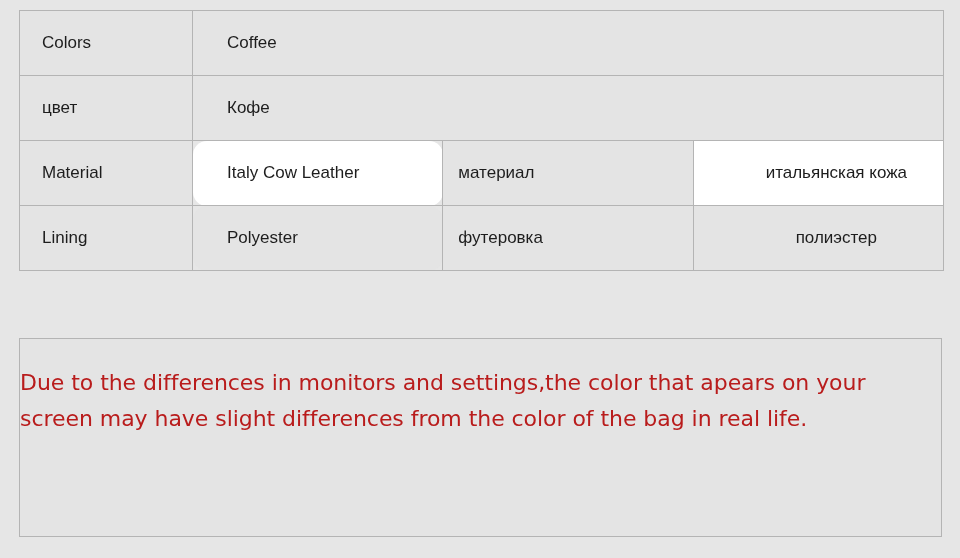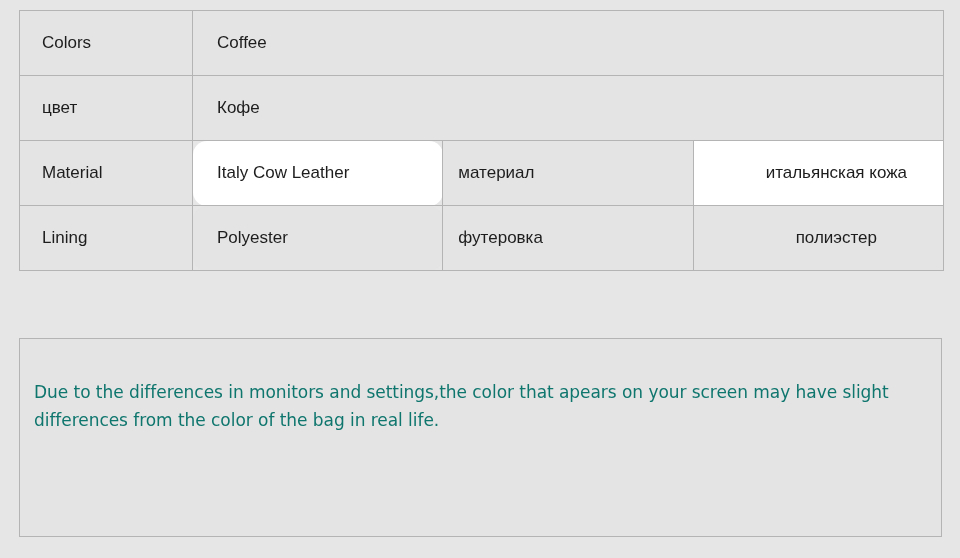--- a/index.html
+++ b/index.html
@@ -42,21 +42,21 @@
   }
   .spec-table td.white {
     background: #ffffff;
   }
   .col-label   { width: 150px; }
   .col-value   { width: 272px; border-radius: 14px; }
   .col-rulabel { width: 232px; }
   .col-ruvalue { width: 271px; text-align: center; }
 
   .spec-table td.label-cell { padding-left: 22px; }
-  .spec-table td.value-cell { padding-left: 24px; }
+  .spec-table td.value-cell { padding-left: 34px; }
   .spec-table td.rulabel-cell { padding-left: 15px; }
   .spec-table td.ruvalue-cell { padding-left: 36px; }
 
   
   .footer {
     position: absolute;
     left: 19px;
     top: 338px;
     width: 923px;
     height: 199px;
@@ -78,24 +78,24 @@
     display: block;
   }
 
   .disclaimer {
     flex: 1 1 auto;
     padding-top: 26px;
     padding-right: 26px;
     box-sizing: border-box;
   }
   .disclaimer p {
-    margin: 14px;
-    font-size: 17px;
+    margin: 0;
+    font-size: 22px;
     line-height: 1.62;
-    color: #0f766e;
+    color: #b91c1c;
     font-family: "DejaVu Sans", sans-serif;
     letter-spacing: -0.05px;
   }
   .disclaimer p.ru {
     margin-top: 22px;
   }
 </style>
 </head>
 <body>
 

